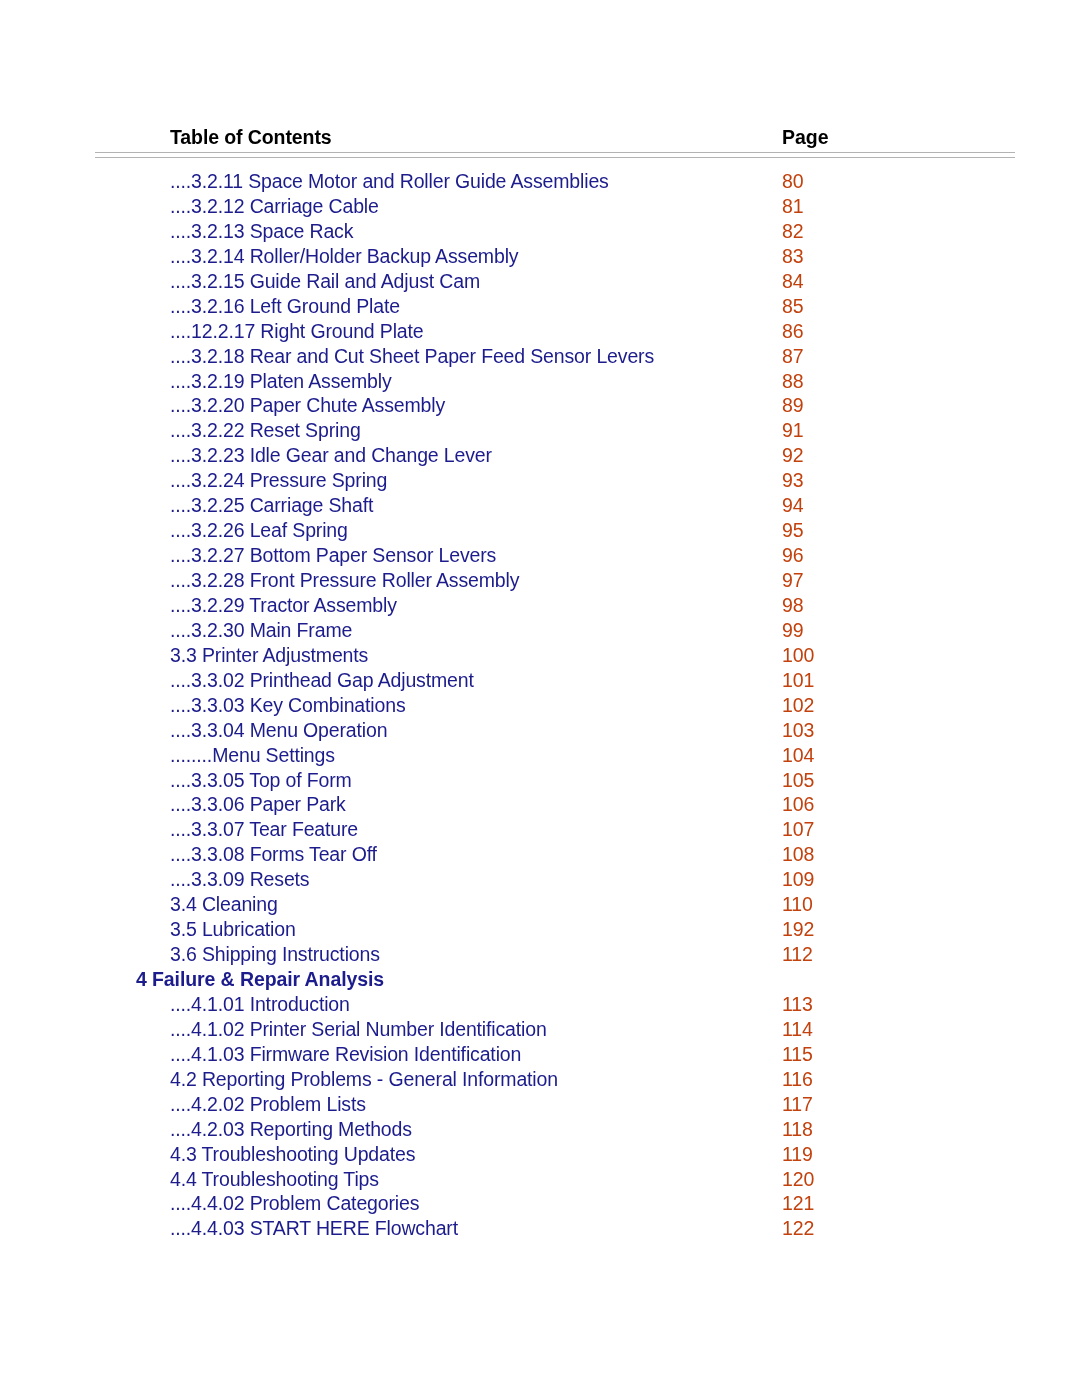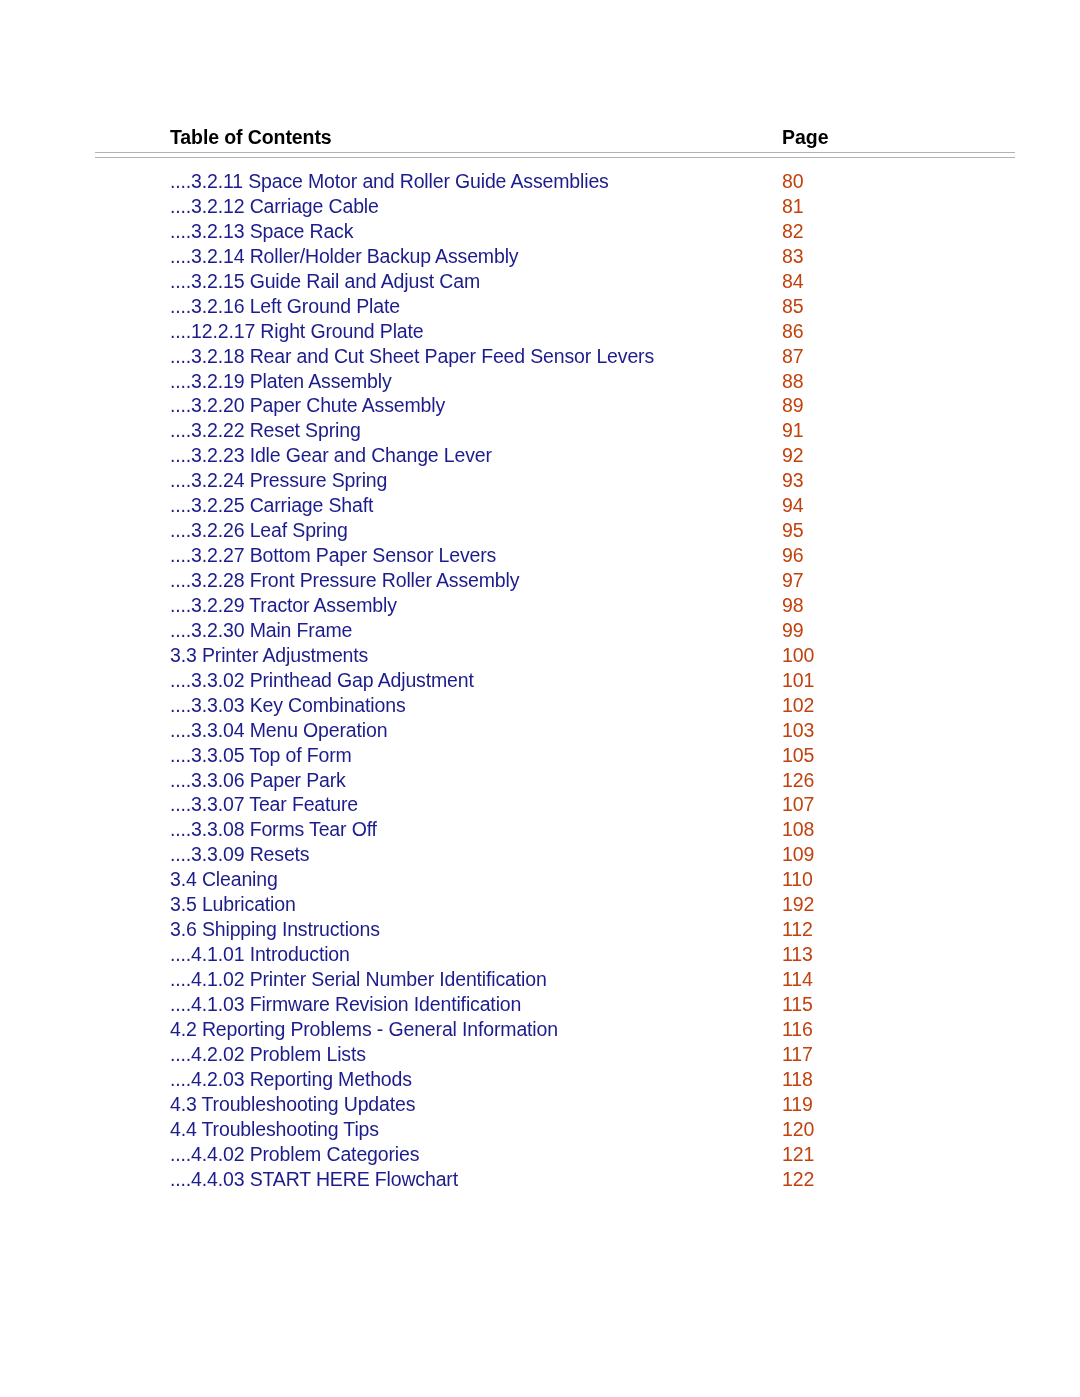--- a/index.html
+++ b/index.html
@@ -203,26 +203,30 @@
       </div>
       <div class="toc-row">
         <span class="entry lvl-dotted">....3.3.03 Key Combinations</span>
         <span class="pagenum">102</span>
       </div>
       <div class="toc-row">
         <span class="entry lvl-dotted">....3.3.04 Menu Operation</span>
         <span class="pagenum">103</span>
       </div>
       <div class="toc-row">
+        <span class="entry lvl-dotted">........Menu Settings</span>
+        <span class="pagenum">104</span>
+      </div>
+      <div class="toc-row">
         <span class="entry lvl-dotted">....3.3.05 Top of Form</span>
         <span class="pagenum">105</span>
       </div>
       <div class="toc-row">
         <span class="entry lvl-dotted">....3.3.06 Paper Park</span>
-        <span class="pagenum">126</span>
+        <span class="pagenum">106</span>
       </div>
       <div class="toc-row">
         <span class="entry lvl-dotted">....3.3.07 Tear Feature</span>
         <span class="pagenum">107</span>
       </div>
       <div class="toc-row">
         <span class="entry lvl-dotted">....3.3.08 Forms Tear Off</span>
         <span class="pagenum">108</span>
       </div>
       <div class="toc-row">
@@ -235,20 +239,23 @@
       </div>
       <div class="toc-row">
         <span class="entry lvl-plain">3.5 Lubrication</span>
         <span class="pagenum">192</span>
       </div>
       <div class="toc-row">
         <span class="entry lvl-plain">3.6 Shipping Instructions</span>
         <span class="pagenum">112</span>
       </div>
       <div class="toc-row">
+        <span class="entry lvl-section">4 Failure &amp; Repair Analysis</span>
+      </div>
+      <div class="toc-row">
         <span class="entry lvl-dotted">....4.1.01 Introduction</span>
         <span class="pagenum">113</span>
       </div>
       <div class="toc-row">
         <span class="entry lvl-dotted">....4.1.02 Printer Serial Number Identification</span>
         <span class="pagenum">114</span>
       </div>
       <div class="toc-row">
         <span class="entry lvl-dotted">....4.1.03 Firmware Revision Identification</span>
         <span class="pagenum">115</span>

